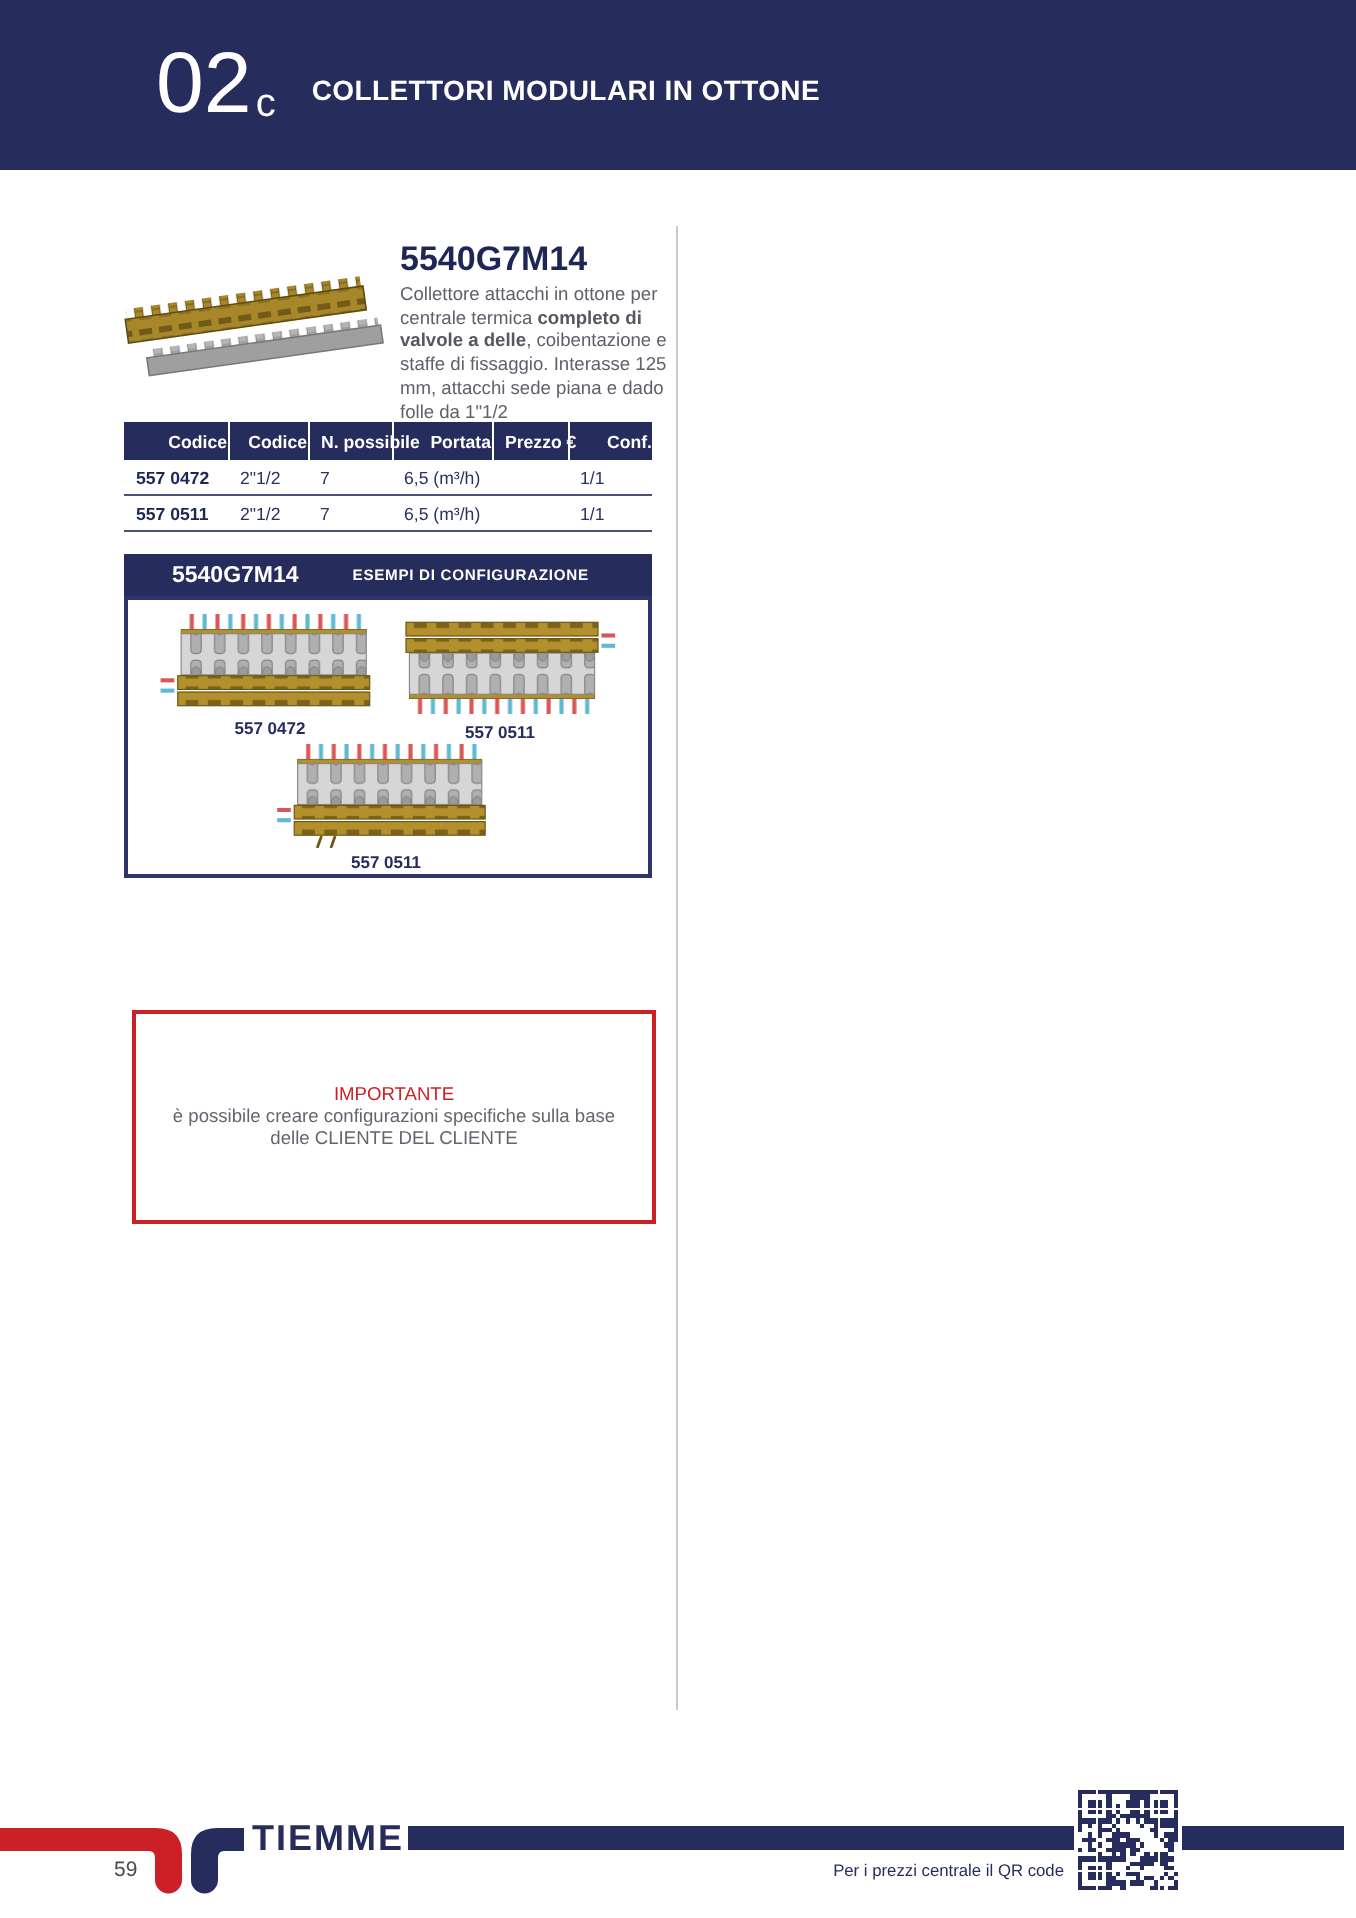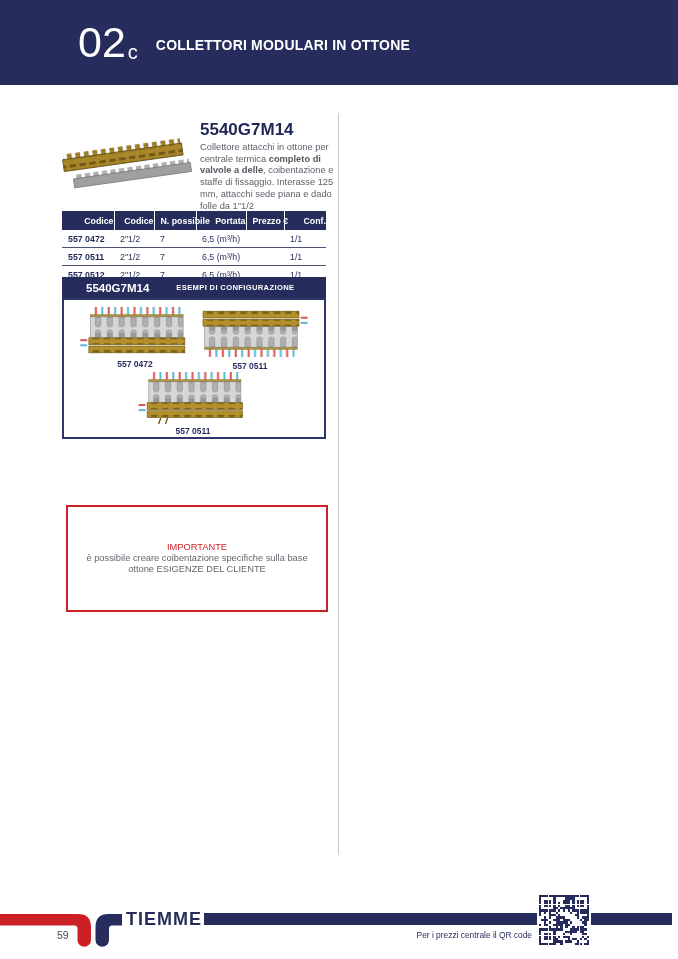--- a/index.html
+++ b/index.html
@@ -159,28 +159,20 @@
       <td>1/1</td>
     </tr>
     <tr>
       <td class="codice">557 0511</td>
       <td>2"1/2</td>
       <td>7</td>
       <td>6,5 (m³/h)</td>
       <td></td>
       <td>1/1</td>
     </tr>
-    <tr>
-      <td class="codice">557 0512</td>
-      <td>2"1/2</td>
-      <td>7</td>
-      <td>6,5 (m³/h)</td>
-      <td></td>
-      <td>1/1</td>
-    </tr>
   </tbody>
 </table>
 
 <div class="banner">
   <span class="banner-code">5540G7M14</span>
   <span class="banner-title">ESEMPI DI CONFIGURAZIONE</span>
 </div>
 
 <div class="config-box">
 
@@ -202,22 +194,22 @@
   <svg class="diag" style="left:74px;top:72px" width="112" height="52" viewBox="0 0 130 61">
     <use href="#arrowsL" xlink:href="#arrowsL"></use>
     <use href="#mani" xlink:href="#mani"></use>
     <path d="M26,54 l-2.5,7 M34,54 l-2.5,7" stroke="#6d5716" stroke-width="1.6" fill="none"></path>
   </svg>
   <p class="diag-label" style="left:68px;top:126px;width:122px">557 0511</p>
 </div>
 
 <div class="importante">
   <p class="imp-title">IMPORTANTE</p>
-  <p class="imp-line">è possibile creare coibentazione specifiche sulla base</p>
-  <p class="imp-line">ottone ESIGENZE DEL CLIENTE</p>
+  <p class="imp-line">è possibile creare configurazioni specifiche sulla base</p>
+  <p class="imp-line">delle CLIENTE DEL CLIENTE</p>
 </div>
 
 <svg class="logo-svg" width="122" height="46" viewBox="0 0 122 46">
   <path d="M0,6 H78 Q91,6 91,19 V32 A6.75,6.75 0 0 1 77.5,32 V21 Q77.5,17.5 74.5,17.5 H0 Z" fill="#cc2027"></path>
   <path d="M95.5,32 V19 Q95.5,6 108.5,6 H122 V17.5 H112 Q109,17.5 109,21 V32 A6.75,6.75 0 0 1 95.5,32 Z" fill="#262d5d"></path>
 </svg>
 <span class="brand">TIEMME</span>
 <div class="navbar-right"></div>
 <span class="page-num">59</span>
 <span class="qr-caption">Per i prezzi centrale il QR code</span>

